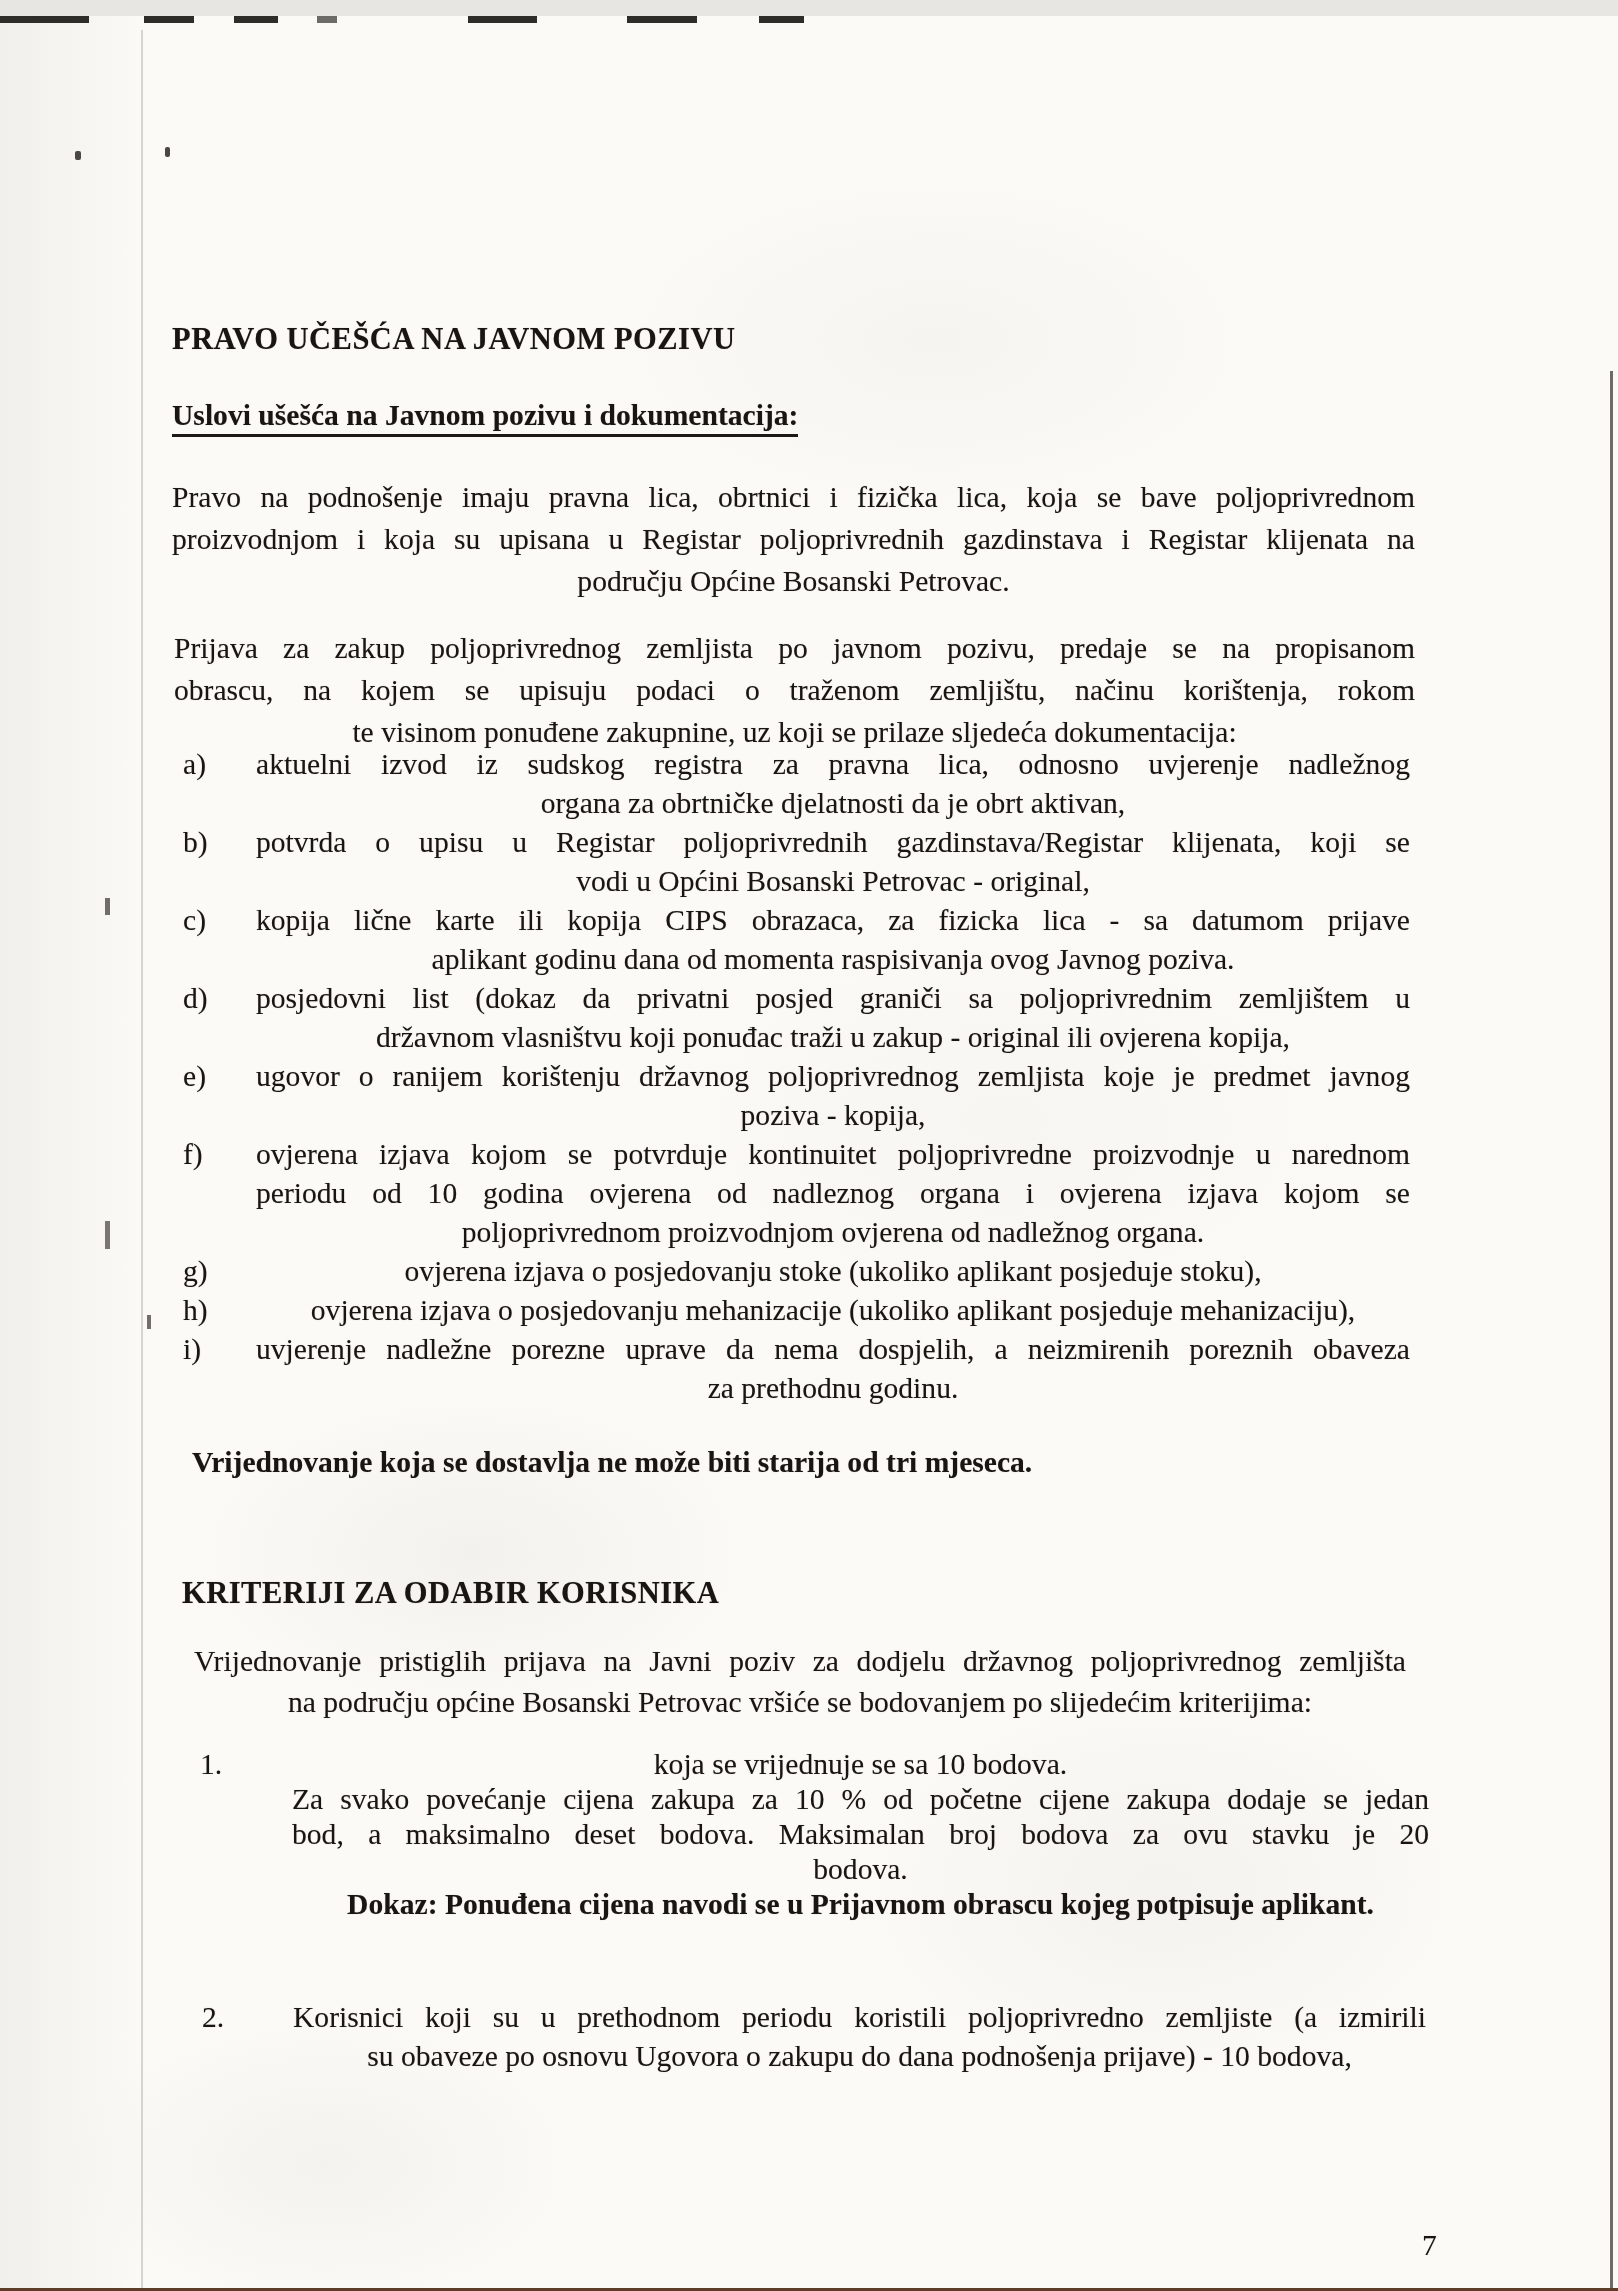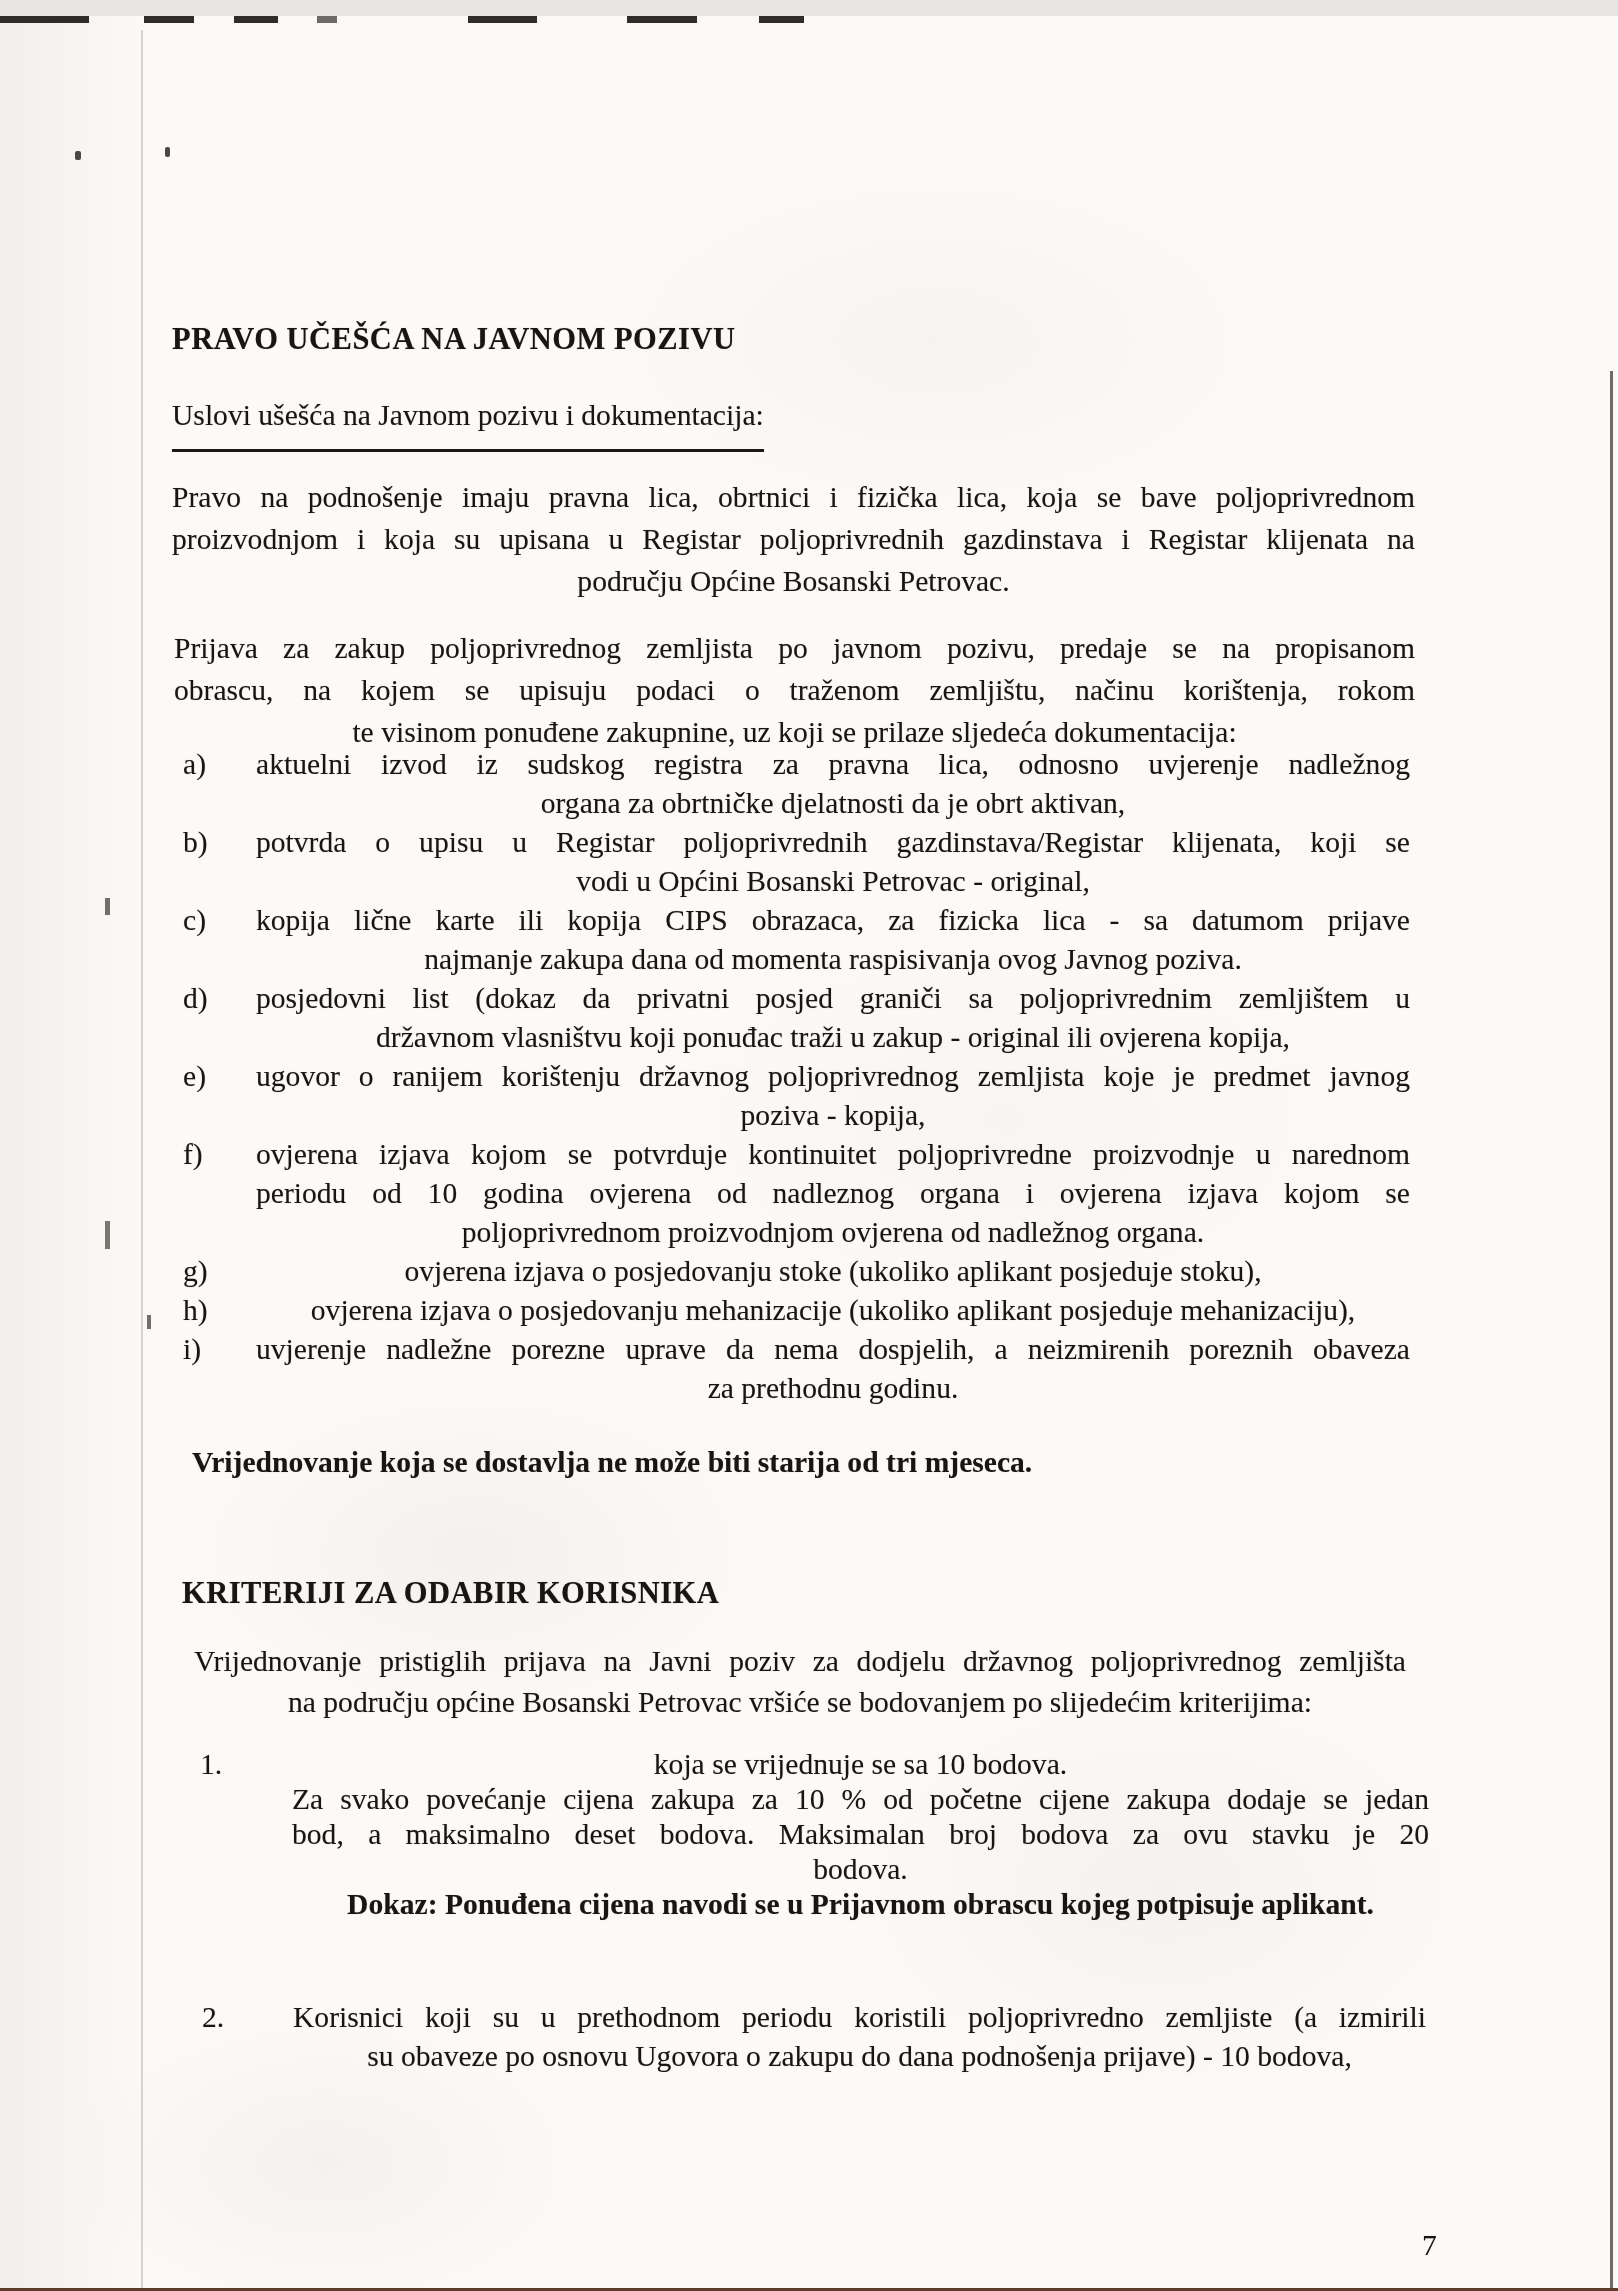--- a/index.html
+++ b/index.html
@@ -22,21 +22,21 @@
       radial-gradient(ellipse 512px 296px at 1005px 1103px, rgba(196,193,186,.08), transparent 70%),
       linear-gradient(to right, rgba(205,202,195,.22) 0px, rgba(205,202,195,0) 148px);
   }
   .txt{position:absolute;}
   .ln{white-space:nowrap;text-align:center;}
   .just{text-align:justify;text-align-last:justify;white-space:normal;}
   .body-text{font-size:29.6px;text-shadow:0 0 1px rgba(45,42,38,.30);}
   .bold{font-weight:bold;}
   .title{font-size:30.5px;font-weight:bold;letter-spacing:0.5px;text-shadow:0 0 1px rgba(45,42,38,.35);}
   .subtitle{font-size:29.6px;text-shadow:0 0 1px rgba(45,42,38,.30);}
-  .subtitle .u{border-bottom:3px solid #1c1916;padding-bottom:18px;}
+  .subtitle .u{border-bottom:3px solid #1c1916;padding-bottom:3px;font-weight:bold;}
   .listrow{display:flex;align-items:flex-start;}
   .listrow .lab{flex:0 0 73px;}
   .artifact{position:absolute;}
   .topbar{top:0;height:6.9px;background:#2f2d2a;}
   .pageno{position:absolute;font-size:29.6px;text-shadow:0 0 1px rgba(45,42,38,.30);}
 </style>
 </head>
 <body>
 
 <div class="page">
@@ -92,21 +92,21 @@
       <div class="lab">b)</div>
       <div style="width:1155px">
         <div class="ln just">potvrda o upisu u Registar poljoprivrednih gazdinstava/Registar klijenata, koji se</div>
         <div class="ln">vodi u Općini Bosanski Petrovac - original,</div>
       </div>
     </div>
     <div class="listrow">
       <div class="lab">c)</div>
       <div style="width:1155px">
         <div class="ln just">kopija lične karte ili kopija CIPS obrazaca, za fizicka lica - sa datumom prijave</div>
-        <div class="ln">najmanje zakupa dana od momenta raspisivanja ovog Javnog poziva.</div>
+        <div class="ln">aplikant godinu dana od momenta raspisivanja ovog Javnog poziva.</div>
       </div>
     </div>
     <div class="listrow">
       <div class="lab">d)</div>
       <div style="width:1155px">
         <div class="ln just">posjedovni list (dokaz da privatni posjed graniči sa poljoprivrednim zemljištem u</div>
         <div class="ln">državnom vlasništvu koji ponuđac traži u zakup - original ili ovjerena kopija,</div>
       </div>
     </div>
     <div class="listrow">

